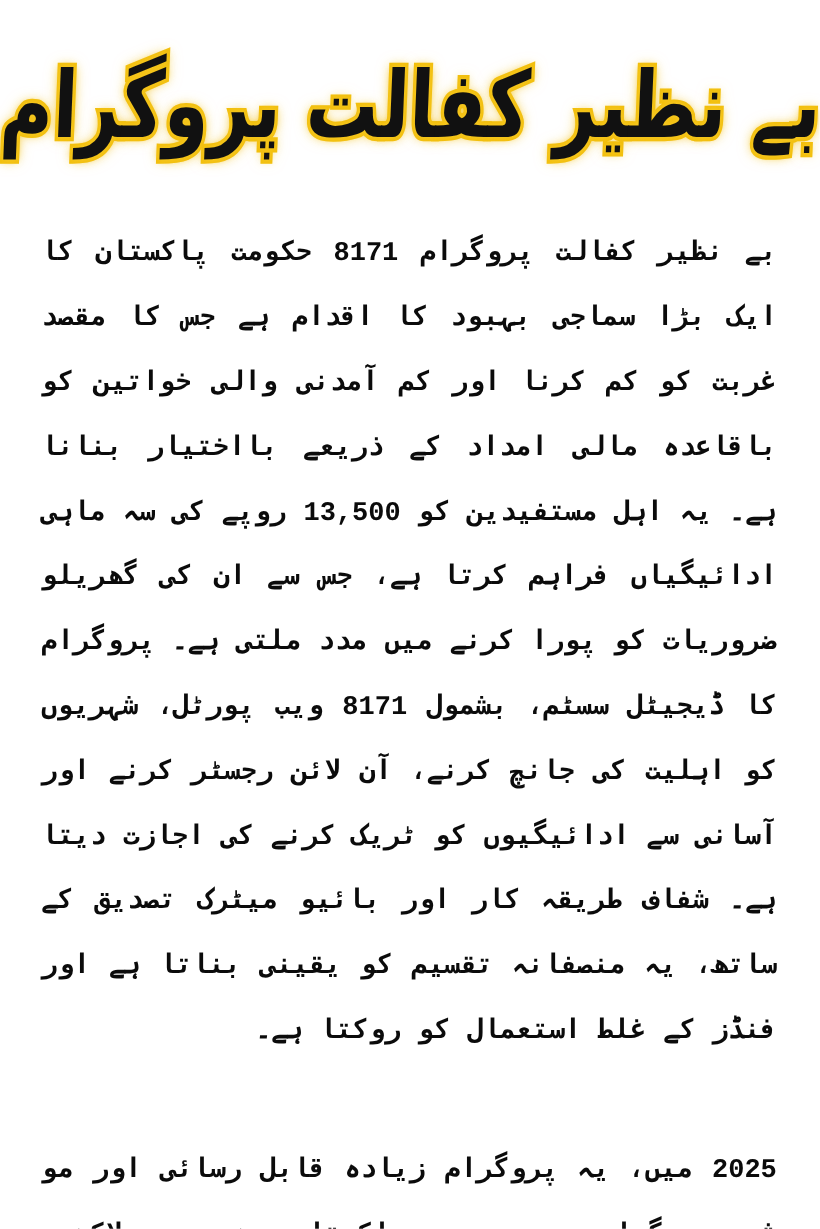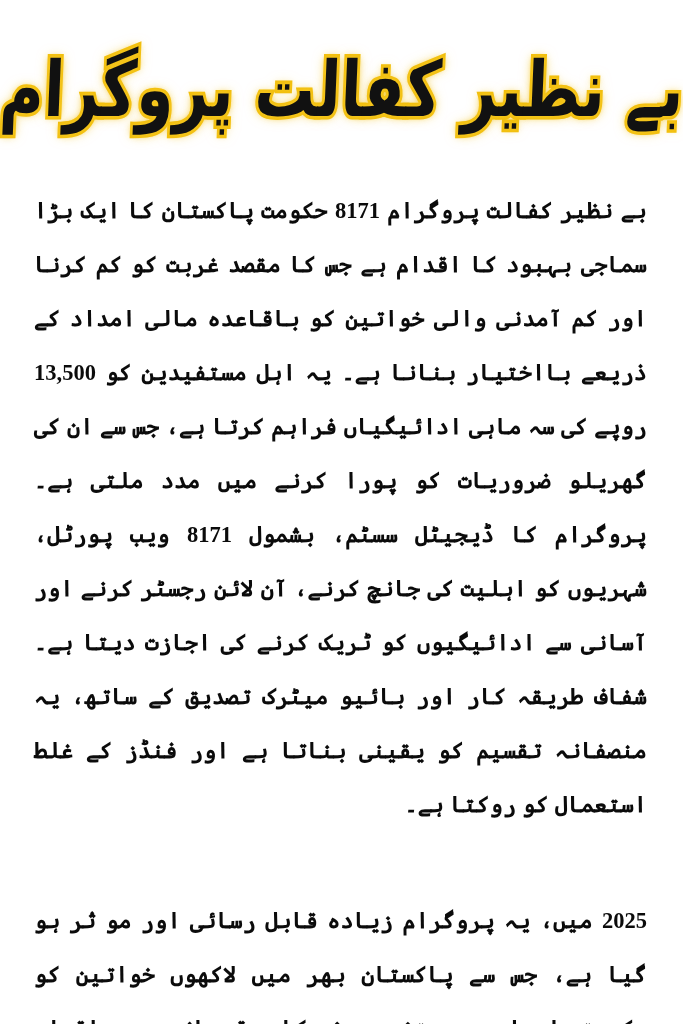--- a/index.html
+++ b/index.html
@@ -70,21 +70,21 @@
     box-sizing: border-box;
     direction: rtl;
   }
 
   .para {
     direction: rtl;
     unicode-bidi: isolate;
     text-align: justify;
     text-align-last: right;
     text-justify: inter-word;
-    font-family: Liberation Serif, serif;
+    font-family: Liberation Mono, monospace;
     font-size: 22.5px;
     line-height: 54px;
     font-weight: 600;
     color: #0b0b0b;
     margin: 0;
     word-spacing: 0.5px;
   }
 
   .para.p1 { margin-top: 6px; }
   .para.p2 { margin-top: 62px; }

